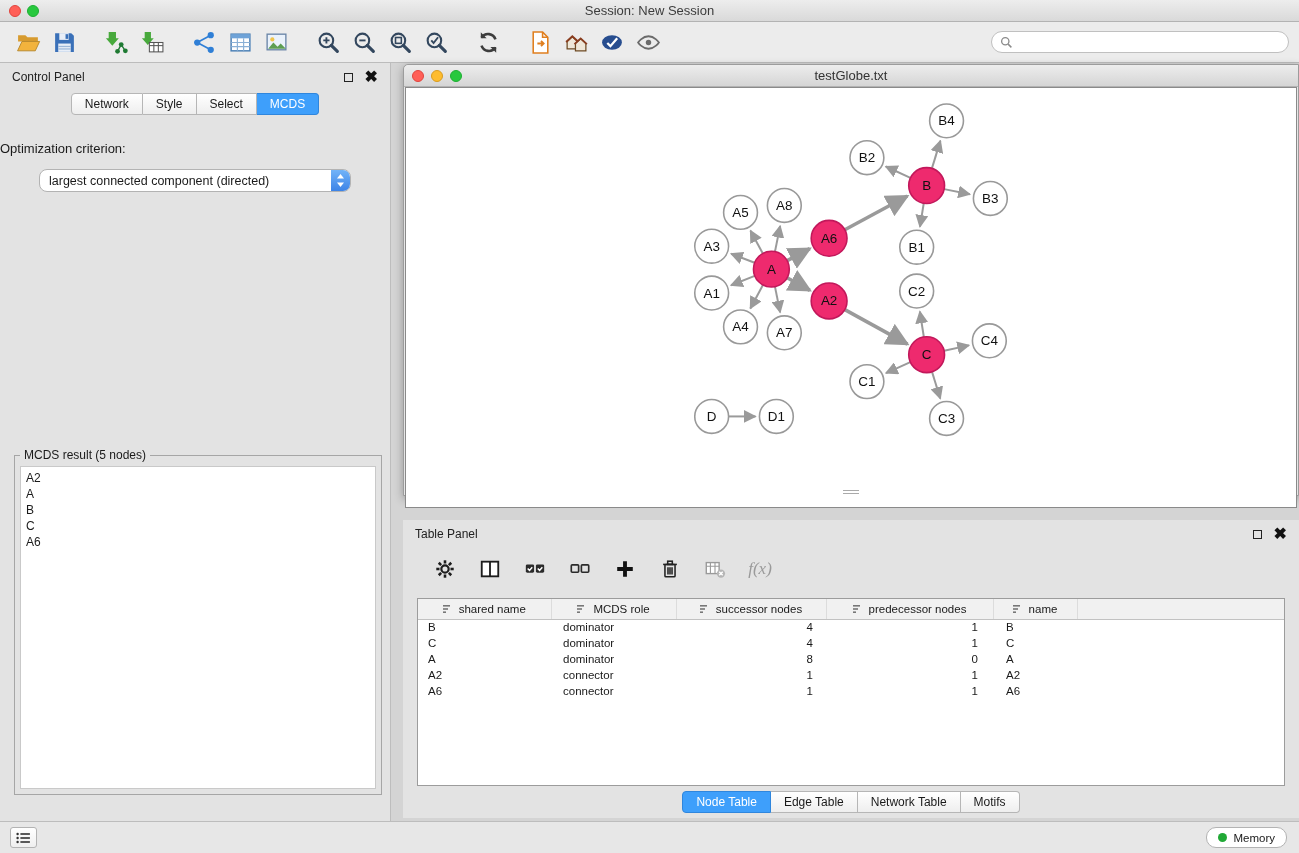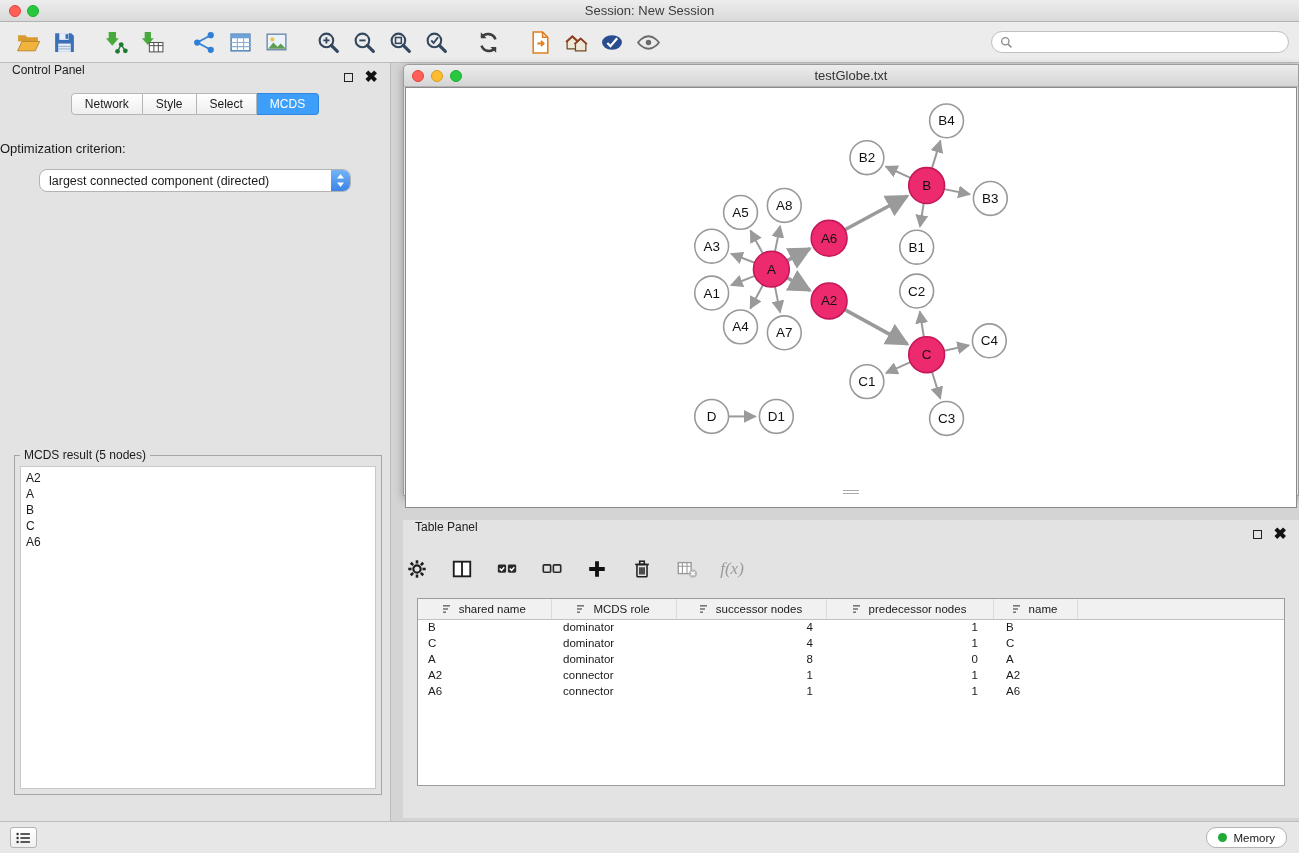--- a/index.html
+++ b/index.html
@@ -25,21 +25,21 @@
     border-radius:4px; cursor:default; }
   .tool svg { width:25px; height:25px; }
   .tgap { width:16px; }
   .search-box { margin-left:auto; width:298px; height:22px; border:1px solid #c0c0c0;
     border-radius:12px; background:#fff; display:flex; align-items:center; padding:0 8px; gap:5px; }
   .search-box input { border:none; outline:none; flex:1; font-size:12px; background:transparent; }
 
   
   .control-panel { position:absolute; left:0; top:63px; width:391px; height:758px;
     background:#e3e3e3; border-right:1px solid #bdbdbd; }
-  .panel-header { height:28px; display:flex; padding:0 12px; font-size:12px; color:#222; }
+  .panel-header { height:28px; display:flex; align-items:center; padding:0 12px; font-size:12px; color:#222; }
   .hdr-icons { margin-left:auto; display:flex; gap:12px; align-items:center; }
   .float-ico { width:9px; height:9px; border:1.5px solid #222; display:inline-block; }
   .close-ico { font-size:16px; font-weight:bold; color:#111; line-height:10px; }
   .cp-tabs { display:flex; justify-content:center; margin-top:2px; }
   .seg-tab { height:22px; padding:0 13px; display:flex; align-items:center;
     background:linear-gradient(#ffffff,#eeeeee); border:1px solid #b6b6b6; border-left:none; font-size:12px; }
   .seg-tab:first-child { border-left:1px solid #b6b6b6; border-radius:4px 0 0 4px; }
   .seg-tab:last-child { border-radius:0 4px 4px 0; }
   .seg-tab.active { background:#3e9ffb; color:#fff; border-color:#2f86dd; }
   .opt-label { text-align:left; margin-top:26px; font-size:13px; }
@@ -67,21 +67,21 @@
     display:flex; align-items:center; justify-content:center; font-size:13px; color:#333; }
   .nw-traffic { position:absolute; left:8px; top:5px; display:flex; gap:7px; }
   .nw-canvas { position:absolute; left:1px; top:22px; width:892px; height:421px;
     background:#fff; border:1px solid #8a8a8a; }
   .nw-canvas svg { display:block; width:100%; height:100%; }
   .nw-grip { position:absolute; left:50%; bottom:1px; width:16px; height:4px;
     border-top:1px solid #aaa; border-bottom:1px solid #aaa; transform:translateX(-50%); }
 
   
   .table-panel { position:absolute; left:403px; top:520px; width:896px; height:298px; background:#e3e3e3; }
-  .tp-toolbar { display:flex; align-items:center; gap:17px; height:42px; }
+  .tp-toolbar { display:flex; align-items:center; gap:17px; padding-left:28px; height:42px; }
   .tp-tool { width:28px; height:28px; display:flex; align-items:center; justify-content:center; }
   .tp-tool svg { width:22px; height:22px; }
   .fx-label { font-family:"Liberation Serif", serif; font-style:italic; font-size:17px; color:#9a9a9a; }
   .tp-table-wrap { position:absolute; left:14px; top:78px; width:868px; height:188px;
     background:#fff; border:1px solid #9c9c9c; overflow:hidden; }
   table.node-table { border-collapse:collapse; width:100%; font-size:11.5px; table-layout:fixed; }
   .node-table th { height:20px; background:#f1f1f1; border-bottom:1px solid #c2c2c2;
     border-right:1px solid #dcdcdc; font-weight:normal; font-size:11.5px;margin-left:12px; }
   .node-table th .th-inner { display:flex; align-items:center; justify-content:center; gap:6px; }
   .node-table th.cfill { border-right:none; }
@@ -591,20 +591,26 @@
             <td class="c0">A6</td>
             <td class="c1">connector</td>
             <td class="c2">1</td>
             <td class="c3">1</td>
             <td class="c4">A6</td>
             <td></td>
           </tr>
         </tbody>
     </table>
   </div>
+  <div class="tp-tabs">
+    <div class="seg-tab active">Node Table</div>
+    <div class="seg-tab">Edge Table</div>
+    <div class="seg-tab">Network Table</div>
+    <div class="seg-tab">Motifs</div>
+  </div>
 </div>
 
 <div class="statusbar">
   <div class="menu-btn">
     <svg width="15" height="12" viewBox="0 0 15 12">
         <circle cx="1.6" cy="2" r="1.2" fill="#333"></circle>
         <rect x="4.4" y="1.2" width="9.5" height="1.6" fill="#333"></rect>
         <circle cx="1.6" cy="6" r="1.2" fill="#333"></circle>
         <rect x="4.4" y="5.2" width="9.5" height="1.6" fill="#333"></rect>
         <circle cx="1.6" cy="10" r="1.2" fill="#333"></circle>

